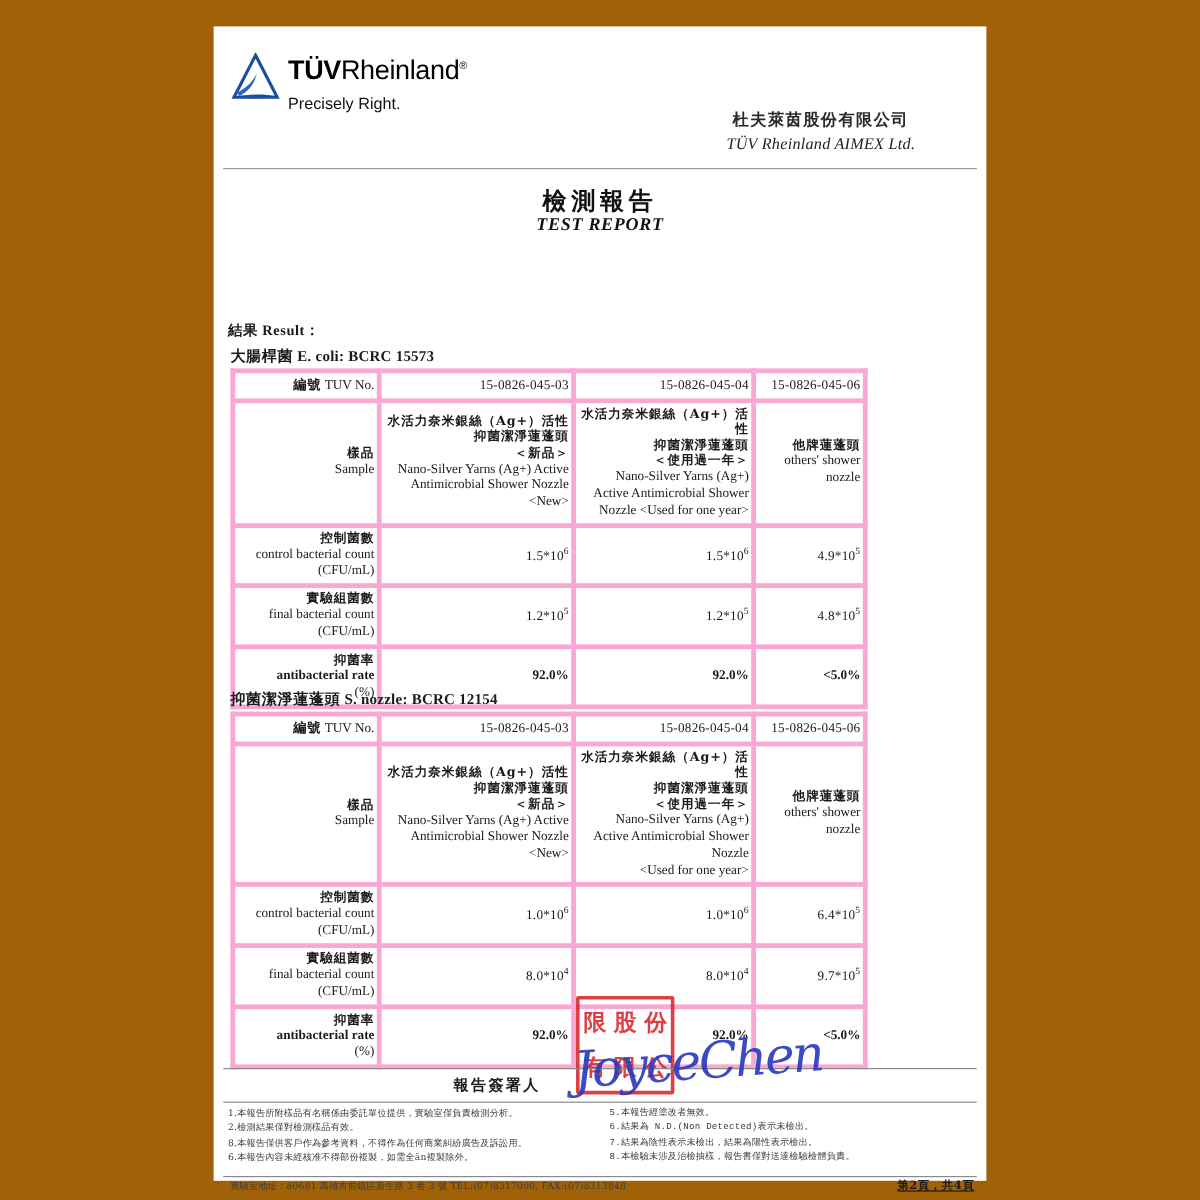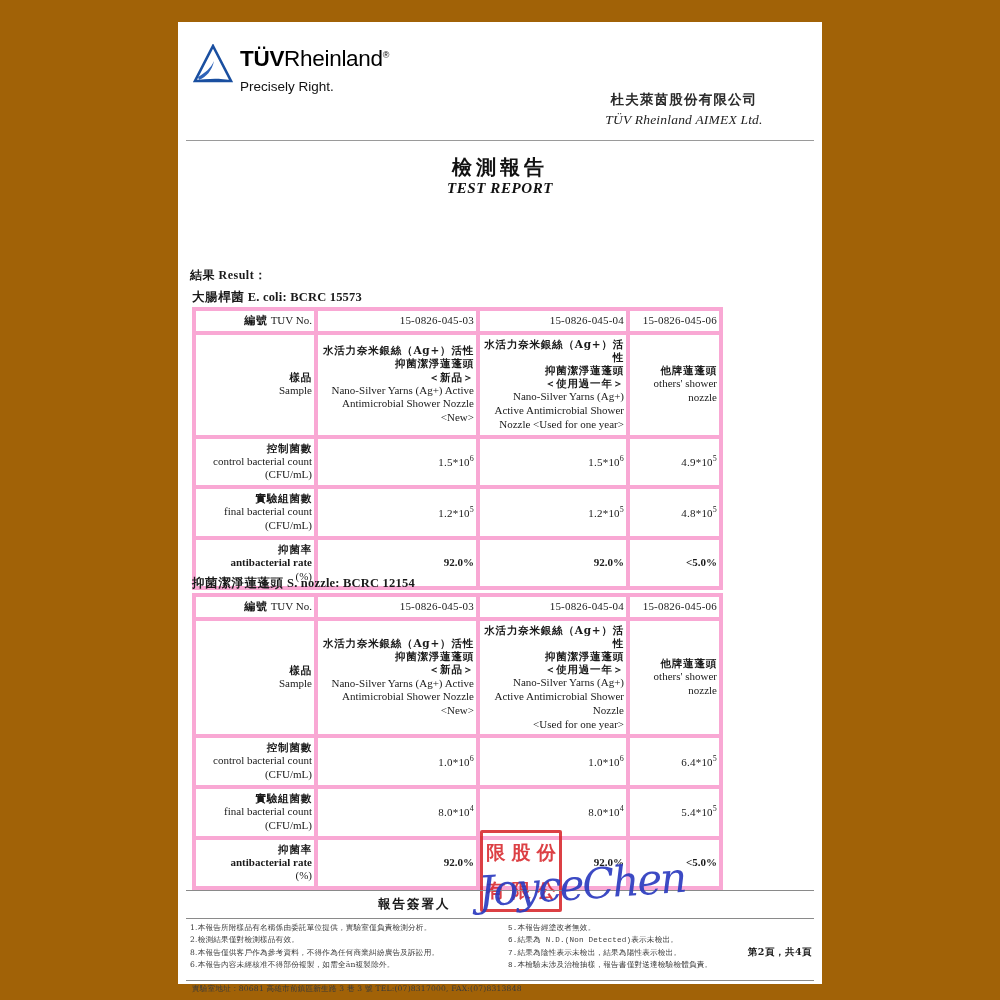--- a/index.html
+++ b/index.html
@@ -303,27 +303,28 @@
     top: 962px;
     font-family: "DejaVu Serif", "Liberation Serif", serif;
     font-size: 7.6px;
     color: #3b3b3b;
     letter-spacing: 0.2px;
     white-space: nowrap;
   }
   .pageno {
     position: absolute;
     right: 10px;
-    top: 924px;
+    top: 960px;
     font-family: "DejaVu Serif", "Liberation Serif", serif;
     font-size: 9.5px;
     font-weight: 700;
     color: #1a1a1a;
     letter-spacing: 0.5px;
     white-space: nowrap;
+    text-decoration: underline;
   }
 </style>
 </head>
 <body>
 
 <div class="page">
  <div class="sheet">
 
   <div class="logo-block">
     <svg class="logo-mark" viewBox="0 0 42 40">
@@ -495,21 +496,21 @@
         <td class="num"><span>6.4*10</span><sup>5</sup></td>
       </tr>
       <tr>
         <td>
           <span class="cn-line">實驗組菌數</span>
           <span class="en-line">final bacterial count</span>
           <span class="en-line">(CFU/mL)</span>
         </td>
         <td class="num"><span>8.0*10</span><sup>4</sup></td>
         <td class="num"><span>8.0*10</span><sup>4</sup></td>
-        <td class="num"><span>5.4*10</span><sup>5</sup></td>
+        <td class="num"><span>9.7*10</span><sup>5</sup></td>
       </tr>
       <tr>
         <td>
           <span class="cn-line">抑菌率</span>
           <span class="en-line" style="font-weight:700">antibacterial rate</span>
           <span class="en-line">(%)</span>
         </td>
         <td class="rate">92.0%</td>
         <td class="rate">92.0%</td>
         <td class="rate">&lt;5.0%</td>

